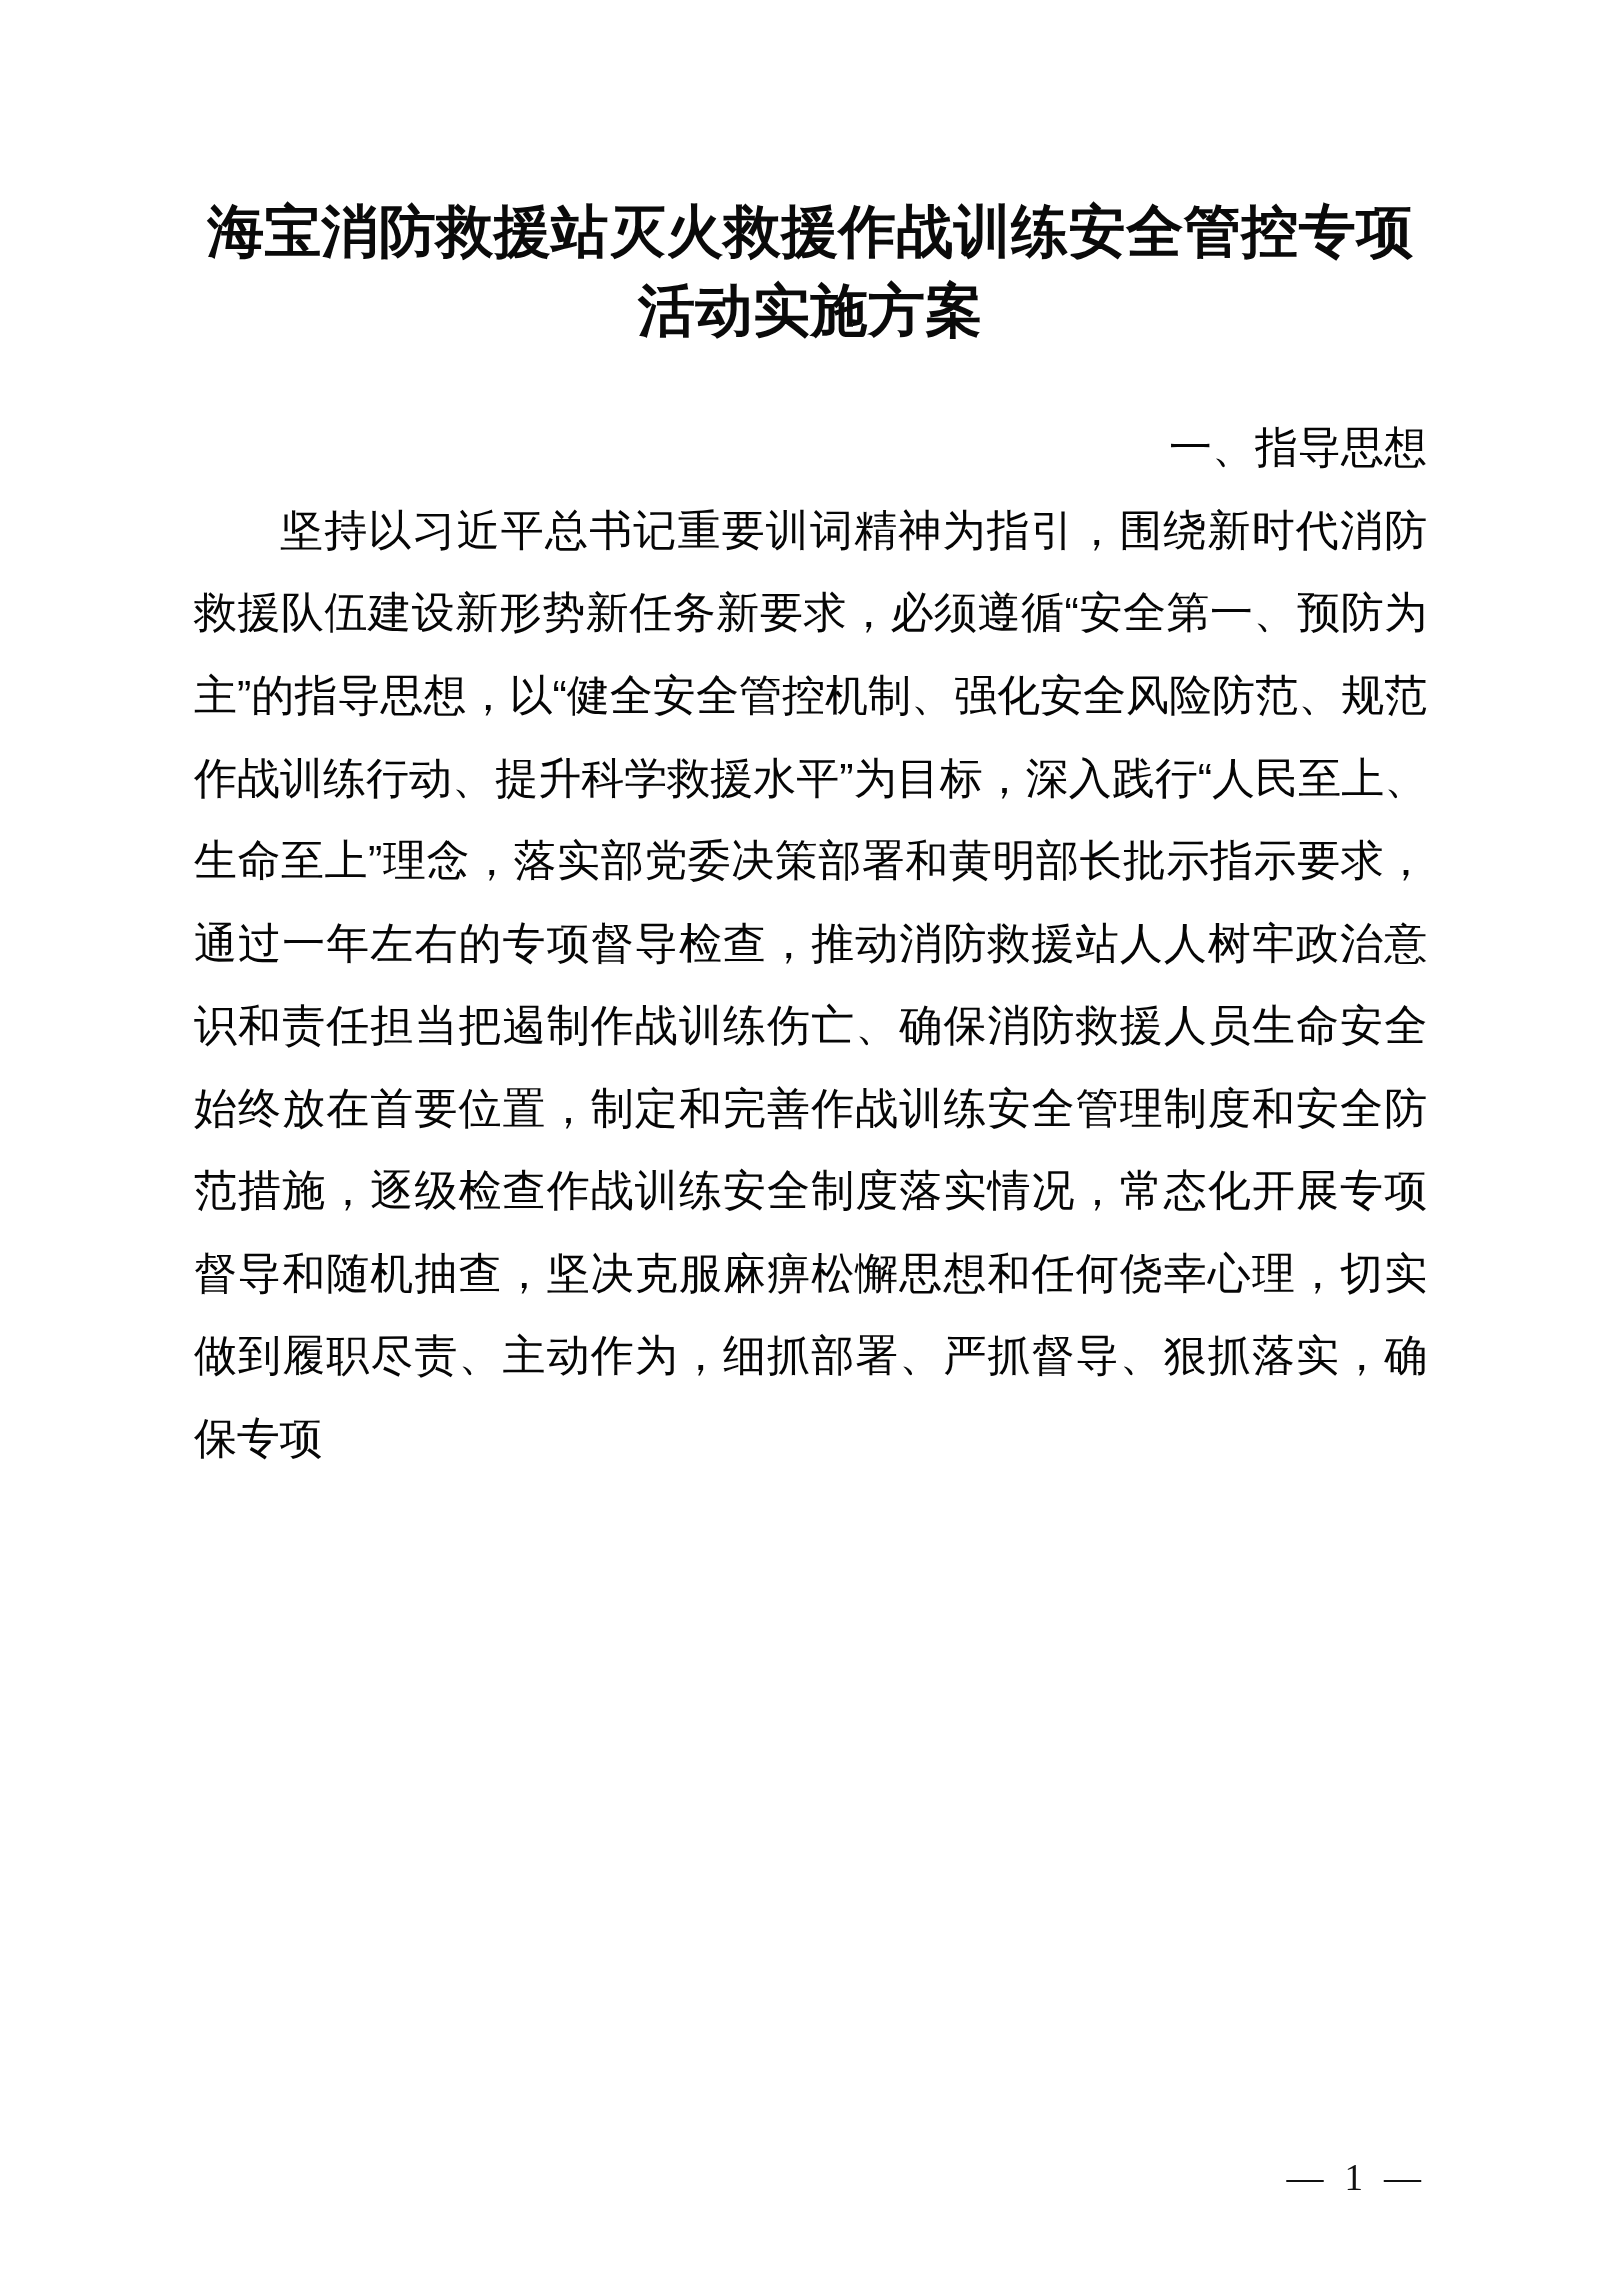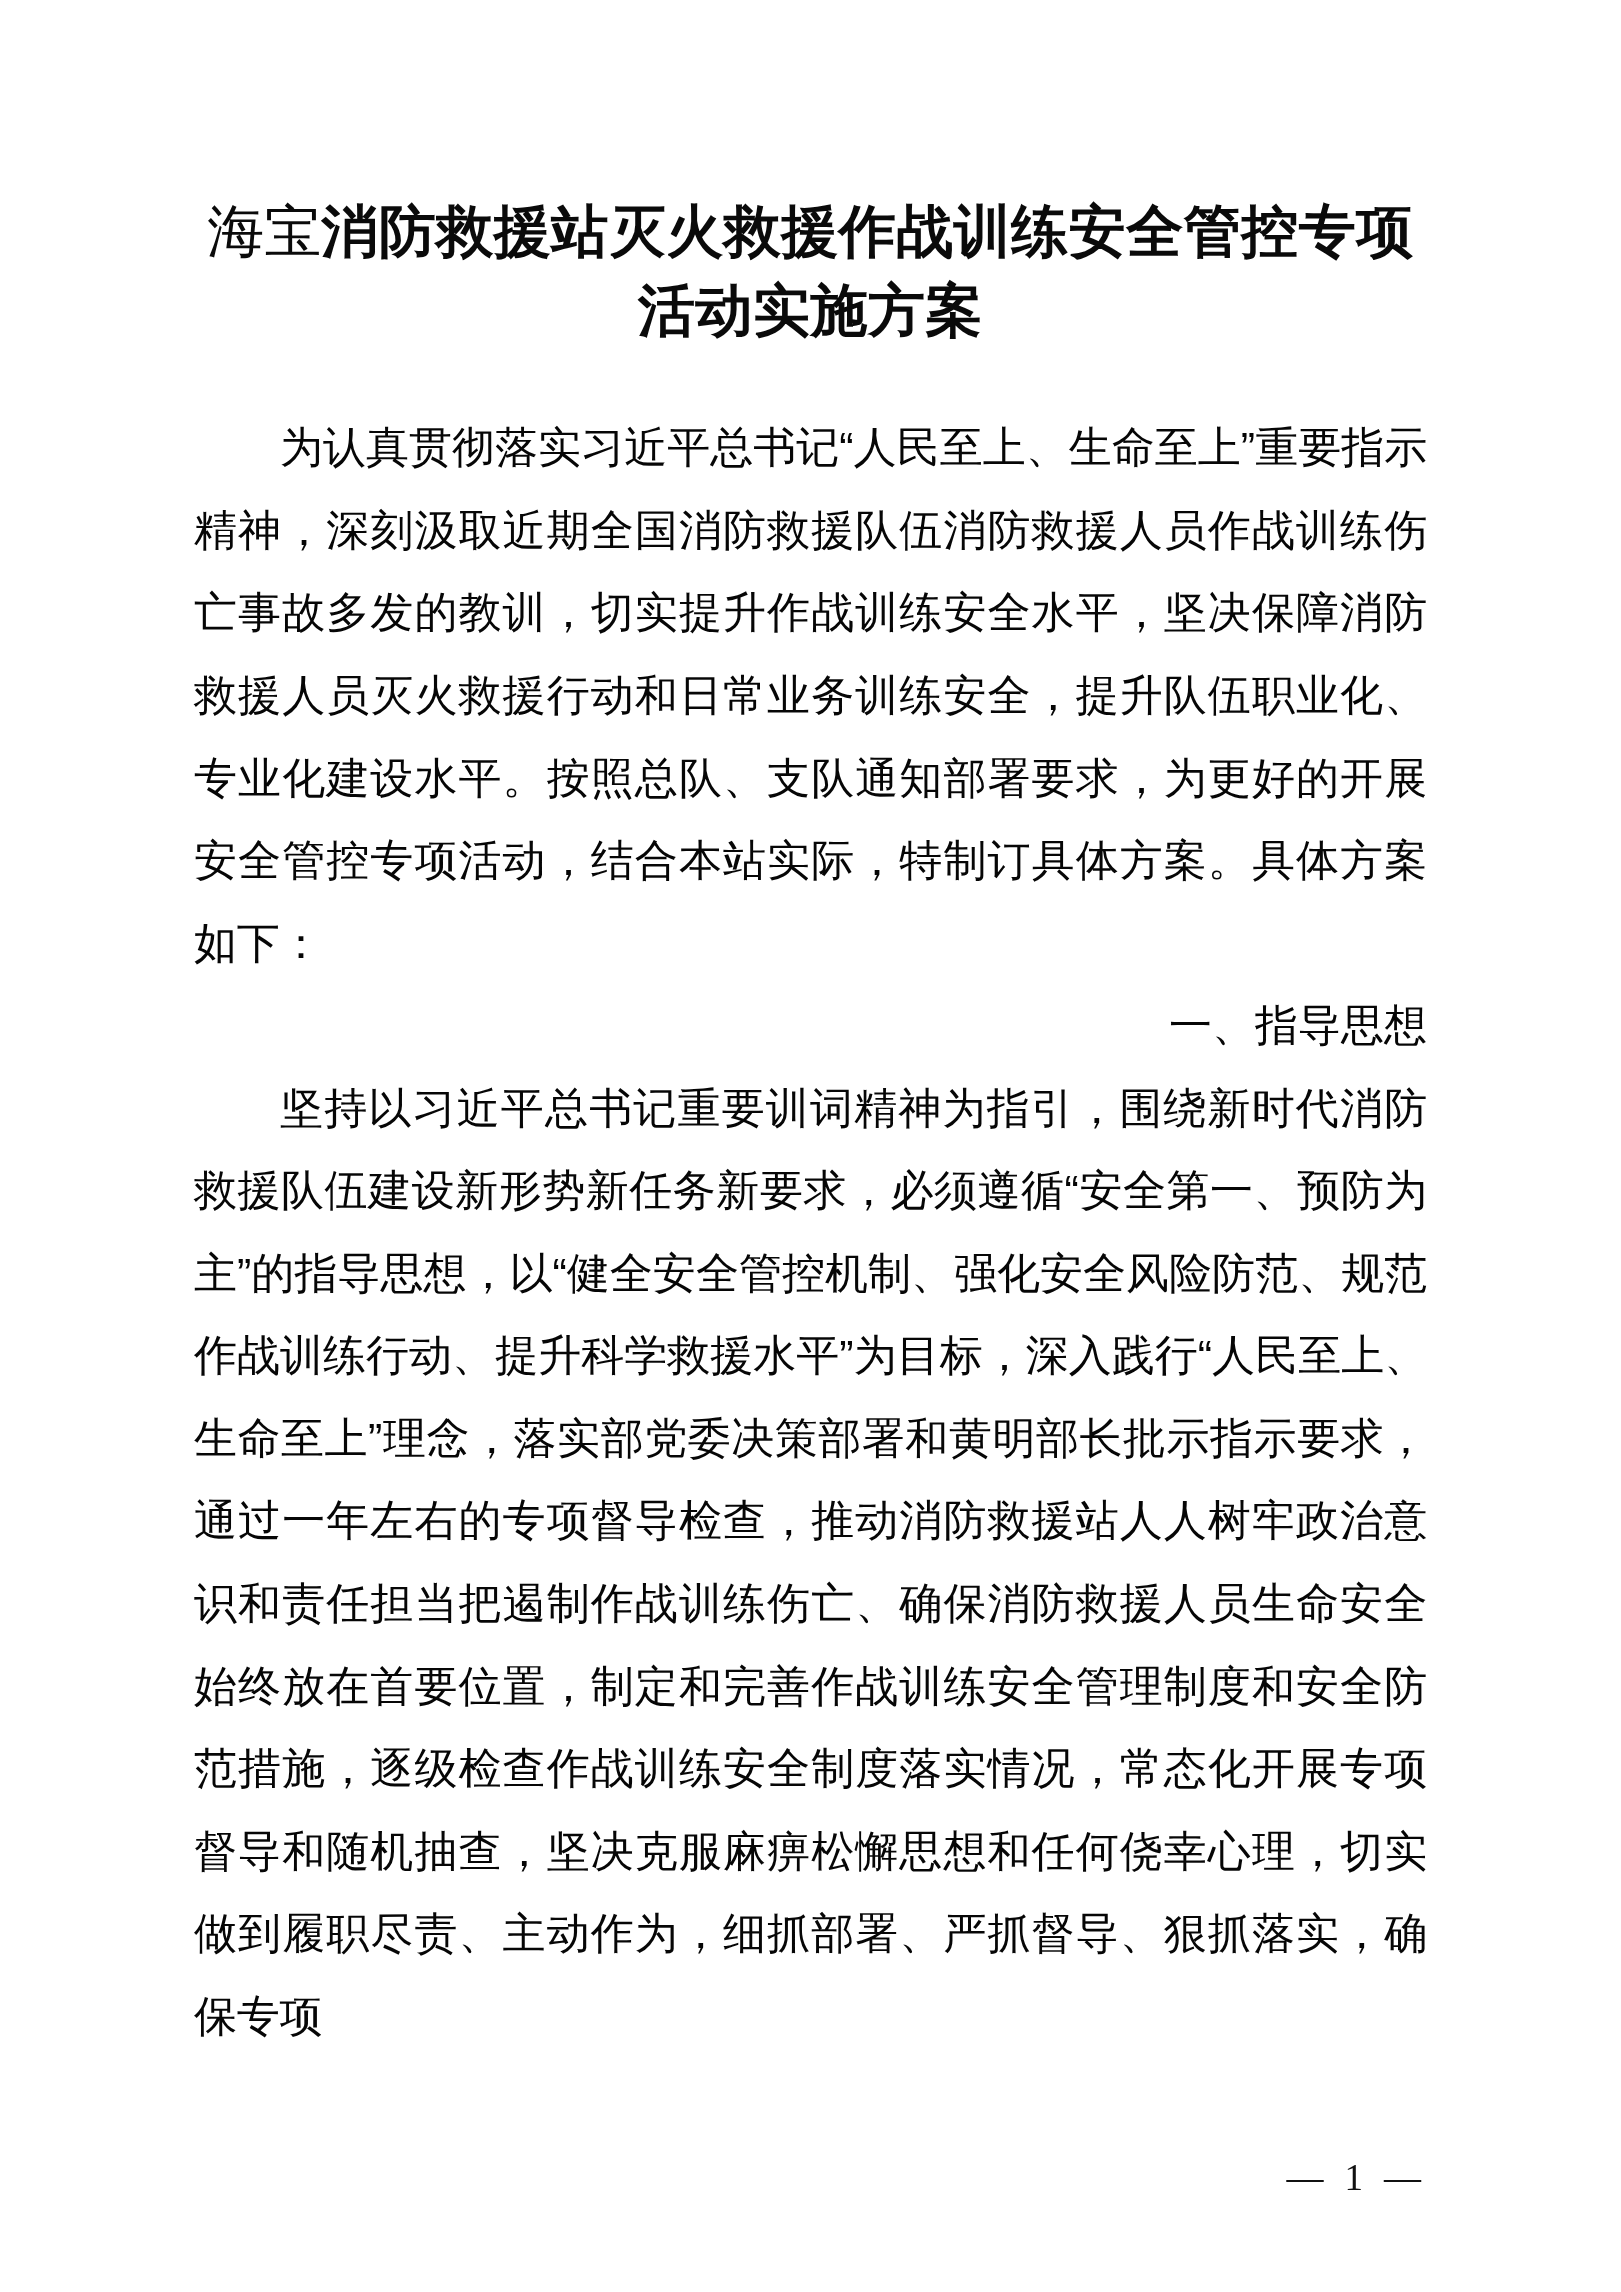--- a/index.html
+++ b/index.html
@@ -30,21 +30,21 @@
     font-size: 57px;
     line-height: 1.38;
     font-weight: 700;
     text-align: center;
     letter-spacing: 0.5px;
     margin: 0 0 57px 0;
     word-break: break-all;
     color: #0a0a0a;
   }
   .doc-title .title-lead {
-    font-weight: 400;
+    font-weight: 700;
     font-family: "DejaVu Sans", "Liberation Sans", sans-serif;
     letter-spacing: 0px;
   }
   .doc-title .title-rest {
     font-weight: 700;
   }
   p.body-para {
     font-size: 43px;
     line-height: 1.92;
     margin: 0;
@@ -78,21 +78,20 @@
 </style>
 </head>
 <body>
 
 <div class="page">
 
   <div class="content">
 
     <h1 class="doc-title"><span class="title-lead">海宝</span><span class="title-rest">消防救援站灭火救援作战训练安全管控专项活动实施方案</span></h1>
 
-    <p class="body-para">为认真贯彻落实习近平总书记“人民至上、生命至上”重要指示精神，深刻汲取近期全国消防救援队伍消防救援人员作战训练伤亡事故多发的教训，切实提升作战训练安全水平，坚决保障消防救援人员灭火救援行动和日常业务训练安全，提升队伍职业化、专业化建设水平。按照总队、支队通知部署要求，为更好的开展安全管控专项活动，结合本站实际，特制订具体方案。具体方案如下：</p>
 
     <p class="section-head">一、指导思想</p>
 
     <p class="body-para">坚持以习近平总书记重要训词精神为指引，围绕新时代消防救援队伍建设新形势新任务新要求，必须遵循“安全第一、预防为主”的指导思想，以“健全安全管控机制、强化安全风险防范、规范作战训练行动、提升科学救援水平”为目标，深入践行“人民至上、生命至上”理念，落实部党委决策部署和黄明部长批示指示要求，通过一年左右的专项督导检查，推动消防救援站人人树牢政治意识和责任担当把遏制作战训练伤亡、确保消防救援人员生命安全始终放在首要位置，制定和完善作战训练安全管理制度和安全防范措施，逐级检查作战训练安全制度落实情况，常态化开展专项督导和随机抽查，坚决克服麻痹松懈思想和任何侥幸心理，切实做到履职尽责、主动作为，细抓部署、严抓督导、狠抓落实，确保专项</p>
 
   </div>
 
   <div class="page-footer">— 1 —</div>
 
 </div>

